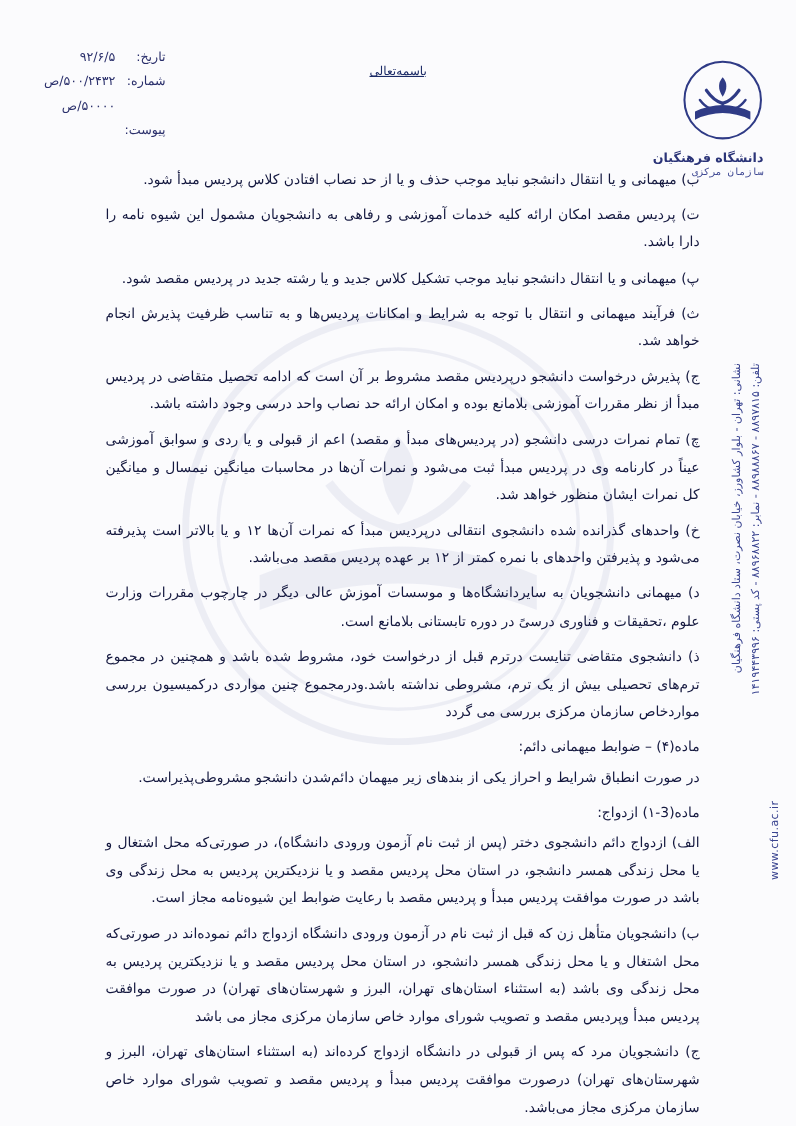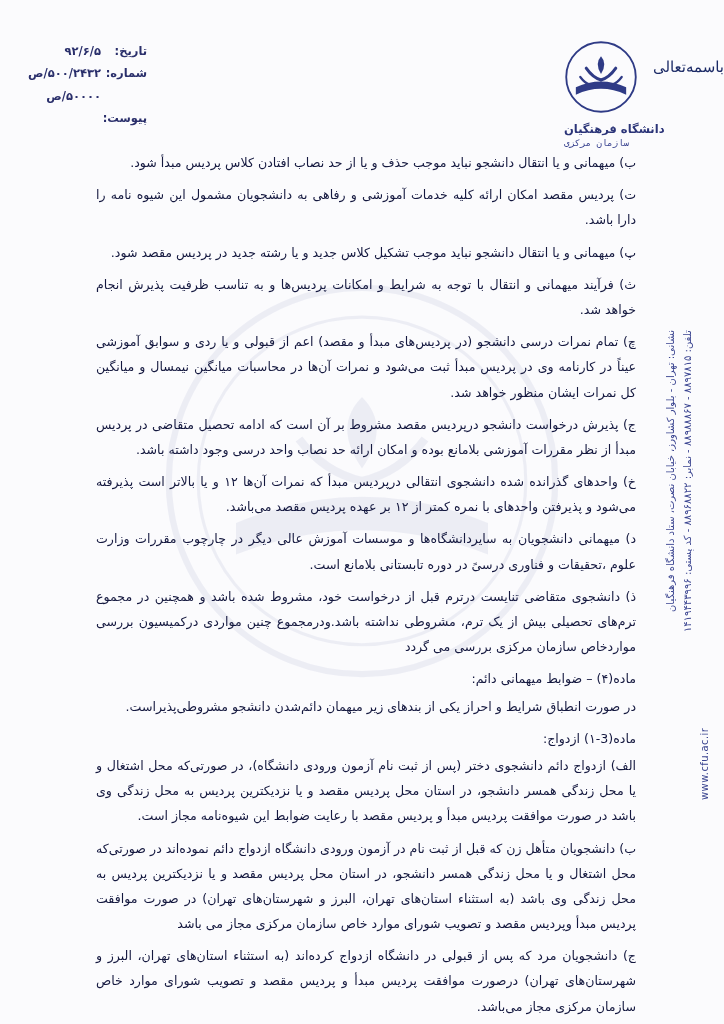--- a/index.html
+++ b/index.html
@@ -39,56 +39,56 @@
   .header {
     position: absolute;
     top: 0;
     left: 0;
     right: 0;
     height: 170px;
   }
   .meta-block {
     position: absolute;
     top: 40px;
-    left: 28px;
+    left: 40px;
     text-align: right;
     direction: rtl;
     font-size: 11.5px;
     color: #2a2f6b;
     line-height: 1.95;
     font-family: "DejaVu Sans", "Liberation Sans", sans-serif;
-    font-weight: bold;
   }
   .meta-row {
     white-space: nowrap;
   }
   .meta-label {
     display: inline-block;
     min-width: 42px;
   }
   .meta-val {
     display: inline-block;
     letter-spacing: 0.5px;
   }
   .basmala {
     position: absolute;
     top: 58px;
     left: 0;
     right: 0;
-    text-align: right;
-    font-size: 15px;
+    text-align: center;
+    font-size: 11px;
     color: #1b2a66;
     font-family: "DejaVu Serif", "Liberation Serif", serif;
+    text-decoration: underline;
   }
   .logo-block {
     position: absolute;
-    top: 40px;
+    top: 54px;
     right: 30px;
     width: 130px;
-    text-align: left;
+    text-align: right;
     color: #2f3b86;
   }
   .logo-mark {
     width: 74px;
     height: 74px;
     margin: 0 auto 4px auto;
   }
   .logo-title {
     font-size: 11.5px;
     font-weight: bold;
@@ -214,22 +214,22 @@
         <span class="vtext">تلفن: ۸۸۹۷۸۱۵ - ۸۸۹۸۸۸۶۷ - نمابر: ۸۸۹۶۸۸۲۲ - کد پستی: ۱۴۱۹۴۴۳۹۹۶</span>
         <span class="vtext">نشانی: تهران - بلوار کشاورز، خیابان نصرت، ستاد دانشگاه فرهنگیان</span>
       </div>
     </div>
 
     <div class="body-text">
       <p>ب) میهمانی و یا انتقال دانشجو نباید موجب حذف و یا از حد نصاب افتادن کلاس پردیس مبدأ شود.</p>
       <p>ت) پردیس مقصد امکان ارائه کلیه خدمات آموزشی و رفاهی به دانشجویان مشمول این شیوه نامه را دارا باشد.</p>
       <p>پ) میهمانی و یا انتقال دانشجو نباید موجب تشکیل کلاس جدید و یا رشته جدید در پردیس مقصد شود.</p>
       <p>ث) فرآیند میهمانی و انتقال با توجه به شرایط و امکانات پردیس‌ها و به تناسب ظرفیت پذیرش انجام خواهد شد.</p>
+      <p>ج) پذیرش درخواست دانشجو درپردیس مقصد مشروط بر آن است که ادامه تحصیل متقاضی در پردیس مبدأ از نظر مقررات آموزشی بلامانع بوده و امکان ارائه حد نصاب واحد درسی وجود داشته باشد.</p>
       <p>چ) تمام نمرات درسی دانشجو (در پردیس‌های مبدأ و مقصد) اعم از قبولی و یا ردی و سوابق آموزشی عیناً در کارنامه وی در پردیس مبدأ ثبت می‌شود و نمرات آن‌ها در محاسبات میانگین نیمسال و میانگین کل نمرات ایشان منظور خواهد شد.</p>
-      <p>ج) پذیرش درخواست دانشجو درپردیس مقصد مشروط بر آن است که ادامه تحصیل متقاضی در پردیس مبدأ از نظر مقررات آموزشی بلامانع بوده و امکان ارائه حد نصاب واحد درسی وجود داشته باشد.</p>
       <p>خ) واحدهای گذرانده شده دانشجوی انتقالی درپردیس مبدأ که نمرات آن‌ها ۱۲ و یا بالاتر است پذیرفته می‌شود و پذیرفتن واحدهای با نمره کمتر از ۱۲ بر عهده پردیس مقصد می‌باشد.</p>
       <p>د) میهمانی دانشجویان به سایردانشگاه‌ها و موسسات آموزش عالی دیگر در چارچوب مقررات وزارت علوم ،تحقیقات و فناوری درسیً در دوره تابستانی بلامانع است.</p>
       <p>ذ) دانشجوی متقاضی تنایست درترم قبل از درخواست خود، مشروط شده باشد و همچنین در مجموع ترم‌های تحصیلی بیش از یک ترم، مشروطی نداشته باشد.ودرمجموع چنین مواردی درکمیسیون بررسی مواردخاص سازمان مرکزی بررسی می گردد</p>
 
       <p class="bold tight">ماده(۴) – ضوابط میهمانی دائم:</p>
       <p>در صورت انطباق شرایط و احراز یکی از بندهای زیر میهمان دائم‌شدن دانشجو مشروطی‌پذیراست.</p>
       <p class="bold tight">ماده(3-۱) ازدواج:</p>
       <p>الف) ازدواج دائم دانشجوی دختر (پس از ثبت نام آزمون ورودی دانشگاه)، در صورتی‌که محل اشتغال و یا محل زندگی همسر دانشجو، در استان محل پردیس مقصد و یا نزدیکترین پردیس به محل زندگی وی باشد در صورت موافقت پردیس مبدأ و پردیس مقصد با رعایت ضوابط این شیوه‌نامه مجاز است.</p>
       <p>ب) دانشجویان متأهل زن که قبل از ثبت نام در آزمون ورودی دانشگاه ازدواج دائم نموده‌اند در صورتی‌که محل اشتغال و یا محل زندگی همسر دانشجو، در استان محل پردیس مقصد و یا نزدیکترین پردیس به محل زندگی وی باشد (به استثناء استان‌های تهران، البرز و شهرستان‌های تهران) در صورت موافقت پردیس مبدأ وپردیس مقصد و تصویب شورای موارد خاص سازمان مرکزی مجاز می باشد</p>
       <p>ج) دانشجویان مرد که پس از قبولی در دانشگاه ازدواج کرده‌اند (به استثناء استان‌های تهران، البرز و شهرستان‌های تهران) درصورت موافقت پردیس مبدأ و پردیس مقصد و تصویب شورای موارد خاص سازمان مرکزی مجاز می‌باشد.</p>

